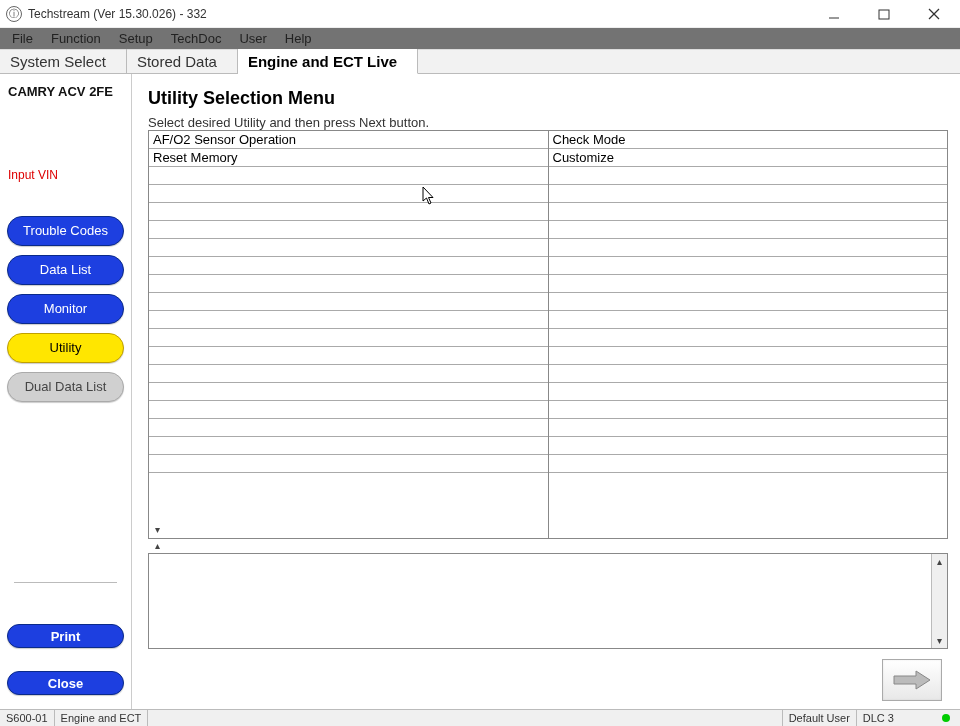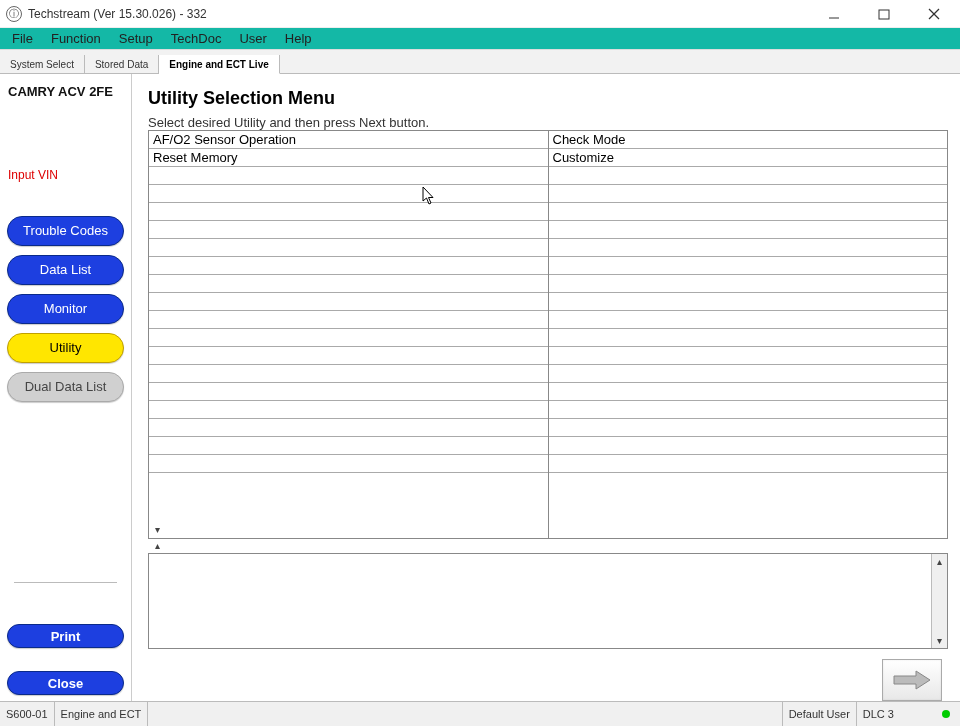--- a/index.html
+++ b/index.html
@@ -8,26 +8,26 @@
 
   
   .titlebar { height: 28px; display: flex; align-items: center; padding: 0 6px; background: #fff; border-bottom: 1px solid #eee; }
   .titlebar .appicon { width: 16px; height: 16px; border: 1px solid #666; border-radius: 50%; margin-right: 6px; display: flex; align-items: center; justify-content: center; font-size: 10px; color: #444; }
   .titlebar .title { font-size: 12px; color: #333; }
   .titlebar .winbtns { margin-left: auto; display: flex; gap: 22px; padding-right: 6px; }
   .winbtn { width: 28px; height: 20px; display: flex; align-items: center; justify-content: center; font-size: 14px; color: #333; }
   .winbtn svg { width: 12px; height: 12px; }
 
   
-  .menubar { height: 22px; display: flex; align-items: center; padding: 0 4px; gap: 2px; border-bottom: 1px solid #ddd; background: #14b8a6; }
+  .menubar { height: 22px; display: flex; align-items: center; padding: 0 4px; gap: 2px; border-bottom: 1px solid #ddd; background: #737373; }
   .menubar .menuitem { padding: 2px 8px; font-size: 13px; color: #222; }
 
   
   .tabstrip { height: 24px; display: flex; align-items: flex-end; background: #f2f2f2; border-bottom: 1px solid #bbb; }
-  .tab { padding: 4px 10px 3px 10px; font-size: 10px; color: #333; border-right: 1px solid #bbb; }
+  .tab { padding: 4px 20px 3px 10px; font-size: 15px; color: #333; border-right: 1px solid #bbb; }
   .tab.active { font-weight: bold; color: #000; background: #fff; border-bottom: 1px solid #fff; margin-bottom: -1px; }
 
   
   .body { display: flex; height: calc(726px - 28px - 22px - 24px - 17px); }
   
   
   .sidebar { width: 132px; border-right: 1px solid #ccc; padding: 8px 4px 6px 4px; display: flex; flex-direction: column; }
   .vehname { font-size: 13px; font-weight: bold; color: #111; line-height: 1.2; padding: 2px 4px 8px 4px; }
   .inputvin { color: #d00; font-size: 12px; padding: 60px 4px 6px 4px; }
   .sidebtns { display: flex; flex-direction: column; gap: 9px; padding: 0 3px; margin-top: 28px; }
@@ -55,21 +55,21 @@
   .vscroll .up { top: 0; } .vscroll .down { bottom: 0; }
 
   .descbox { border: 1px solid #888; height: 100px; margin-top: 14px; position: relative; background: #fff; }
   .descbox .vscroll { position: absolute; right: 0; top: 0; bottom: 0; }
 
   .nextwrap { margin-top: 10px; display: flex; justify-content: flex-end; padding-right: 6px; }
   .nextbtn { width: 60px; height: 42px; border: 1px solid #aaa; background: linear-gradient(#fff, #e8e8e8); display: flex; align-items: center; justify-content: center; box-shadow: inset 0 0 2px rgba(0,0,0,0.1); }
   .nextbtn svg { width: 40px; height: 22px; }
 
   
-  .statusbar { position: absolute; left: 0; right: 0; bottom: 0; height: 25px; background: #f0f0f0; border-top: 1px solid #bbb; display: flex; align-items: center; font-size: 11px; color: #333; }
+  .statusbar { position: absolute; left: 0; right: 0; bottom: 0; height: 17px; background: #f0f0f0; border-top: 1px solid #bbb; display: flex; align-items: center; font-size: 11px; color: #333; }
   .statusbar .seg { padding: 0 6px; border-right: 1px solid #bbb; height: 100%; display: flex; align-items: center; }
   .statusbar .seg.flex { flex: 1; }
   .statusbar .dot { width: 8px; height: 8px; background: #0c0; border-radius: 50%; margin-left: 6px; margin-right: 4px; }
 
   .cursor { position: absolute; left: 422px; top: 186px; pointer-events: none; }
   .cursor svg { width: 14px; height: 20px; }
 </style>
 </head>
 <body>
 

